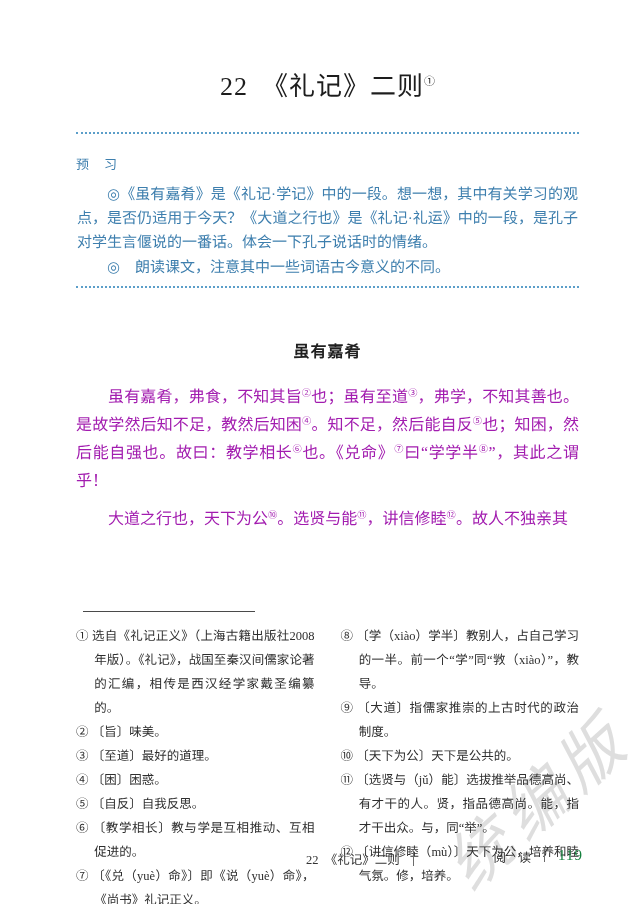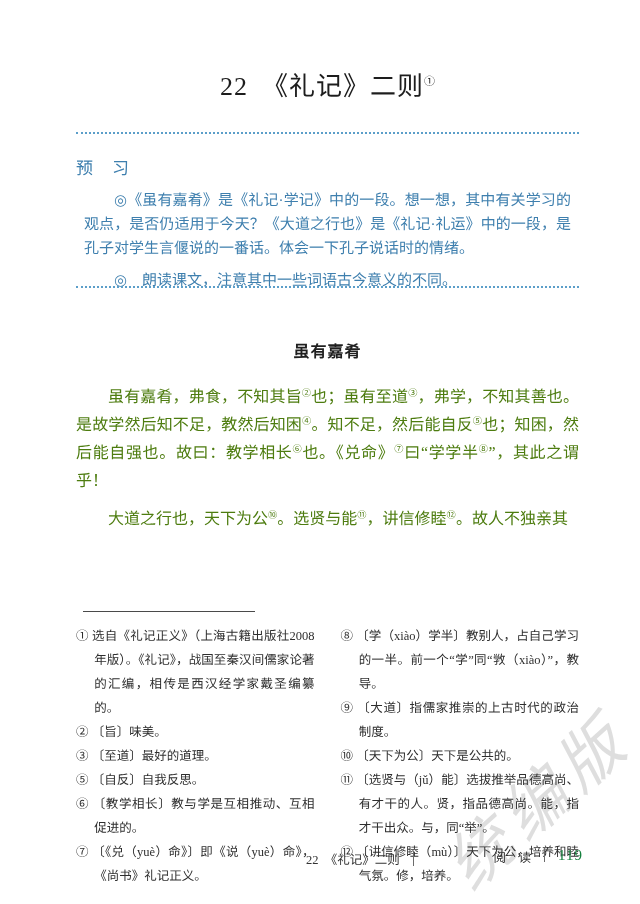--- a/index.html
+++ b/index.html
@@ -30,35 +30,35 @@
   .lesson-title sup{font-size:11px;}
   
   .dotted{
     position:absolute;left:76px;width:503px;height:0;
     border-top:2px dotted #5b9ec9;z-index:1;
   }
   .dotted.top{top:132px;}
   .dotted.bottom{top:286px;}
   
   .preview{position:absolute;left:76px;top:154px;width:503px;color:#3e7fae;z-index:1;}
-  .preview-label{font-size:17px;margin:0 0 9px 0;letter-spacing:1px;font-weight:500;}
+  .preview-label{font-size:13px;margin:0 0 9px 0;letter-spacing:1px;font-weight:500;}
   .preview-item{
-    margin:8px;font-size:15px;line-height:24px;
+    margin:1px;font-size:15px;line-height:24px;
     text-indent:2em;text-align:justify;
   }
   
   .lesson-section{position:absolute;left:76px;width:503px;z-index:1;}
   #section-1{top:338px;}
   #section-2{top:505px;}
   .section-heading{
     margin:0 0 21px 0;text-align:center;
     font-size:16px;font-weight:bold;color:#1f1f1f;letter-spacing:1px;
   }
   .section-body{
-    margin:0;font-size:16px;line-height:28px;color:#4d7c0f;
+    margin:0;font-size:16px;line-height:28px;color:#a21caf;
     text-indent:2em;text-align:justify;
   }
   sup{font-size:0.58em;line-height:0;}
   
   .footnotes{position:absolute;left:76px;top:611px;width:503px;z-index:1;}
   .fn-divider{width:172px;height:1px;background:#4a4a4a;margin:0 0 12px 7px;border:0;}
   .fn-columns{display:flex;gap:26px;}
   .fn-col{width:239px;font-size:12.5px;line-height:24px;color:#2e2e2e;text-align:justify;}
   .fn-item{margin:0;padding-left:1.45em;text-indent:-1.45em;}
   
@@ -103,20 +103,21 @@
     <p class="section-body">大道之行也，天下为公<sup>⑩</sup>。选贤与能<sup>⑪</sup>，讲信修睦<sup>⑫</sup>。故人不独亲其</p>
   </div>
 
   <div class="footnotes">
     <hr class="fn-divider">
     <div class="fn-columns">
       <div class="fn-col">
         <p class="fn-item">① 选自《礼记正义》（上海古籍出版社2008年版）。《礼记》，战国至秦汉间儒家论著的汇编，相传是西汉经学家戴圣编纂的。</p>
         <p class="fn-item">② 〔旨〕味美。</p>
         <p class="fn-item">③ 〔至道〕最好的道理。</p>
+        <p class="fn-item">④ 〔困〕困惑。</p>
         <p class="fn-item">⑤ 〔自反〕自我反思。</p>
         <p class="fn-item">⑥ 〔教学相长〕教与学是互相推动、互相促进的。</p>
         <p class="fn-item">⑦ 〔《兑（yuè）命》〕即《说（yuè）命》，《尚书》礼记正义。</p>
       </div>
       <div class="fn-col">
         <p class="fn-item">⑧ 〔学（xiào）学半〕教别人，占自己学习的一半。前一个“学”同“敩（xiào）”，教导。</p>
         <p class="fn-item">⑨ 〔大道〕指儒家推崇的上古时代的政治制度。</p>
         <p class="fn-item">⑩ 〔天下为公〕天下是公共的。</p>
         <p class="fn-item">⑪ 〔选贤与（jǔ）能〕选拔推举品德高尚、有才干的人。贤，指品德高尚。能，指才干出众。与，同“举”。</p>
         <p class="fn-item">⑫ 〔讲信修睦（mù）〕天下为公，培养和睦气氛。修，培养。</p>

